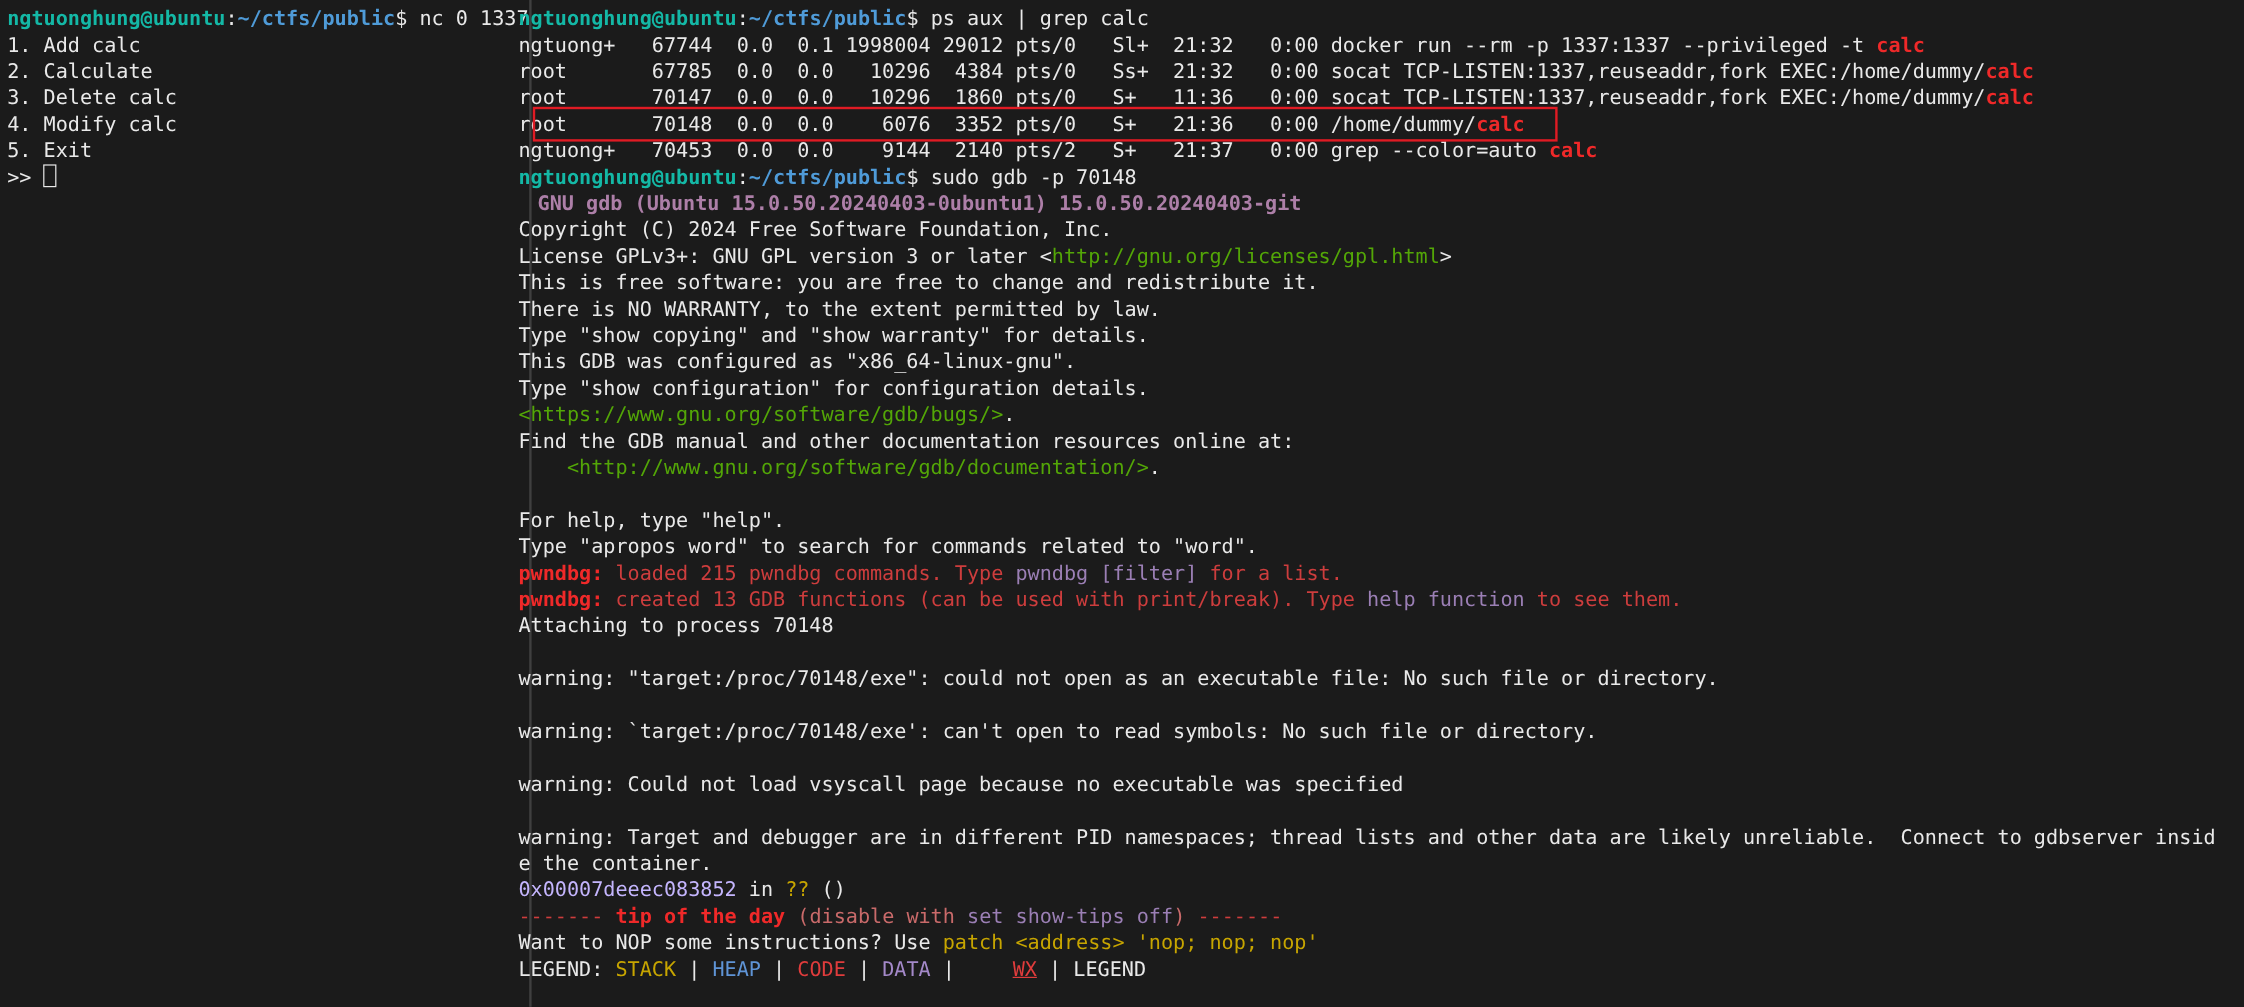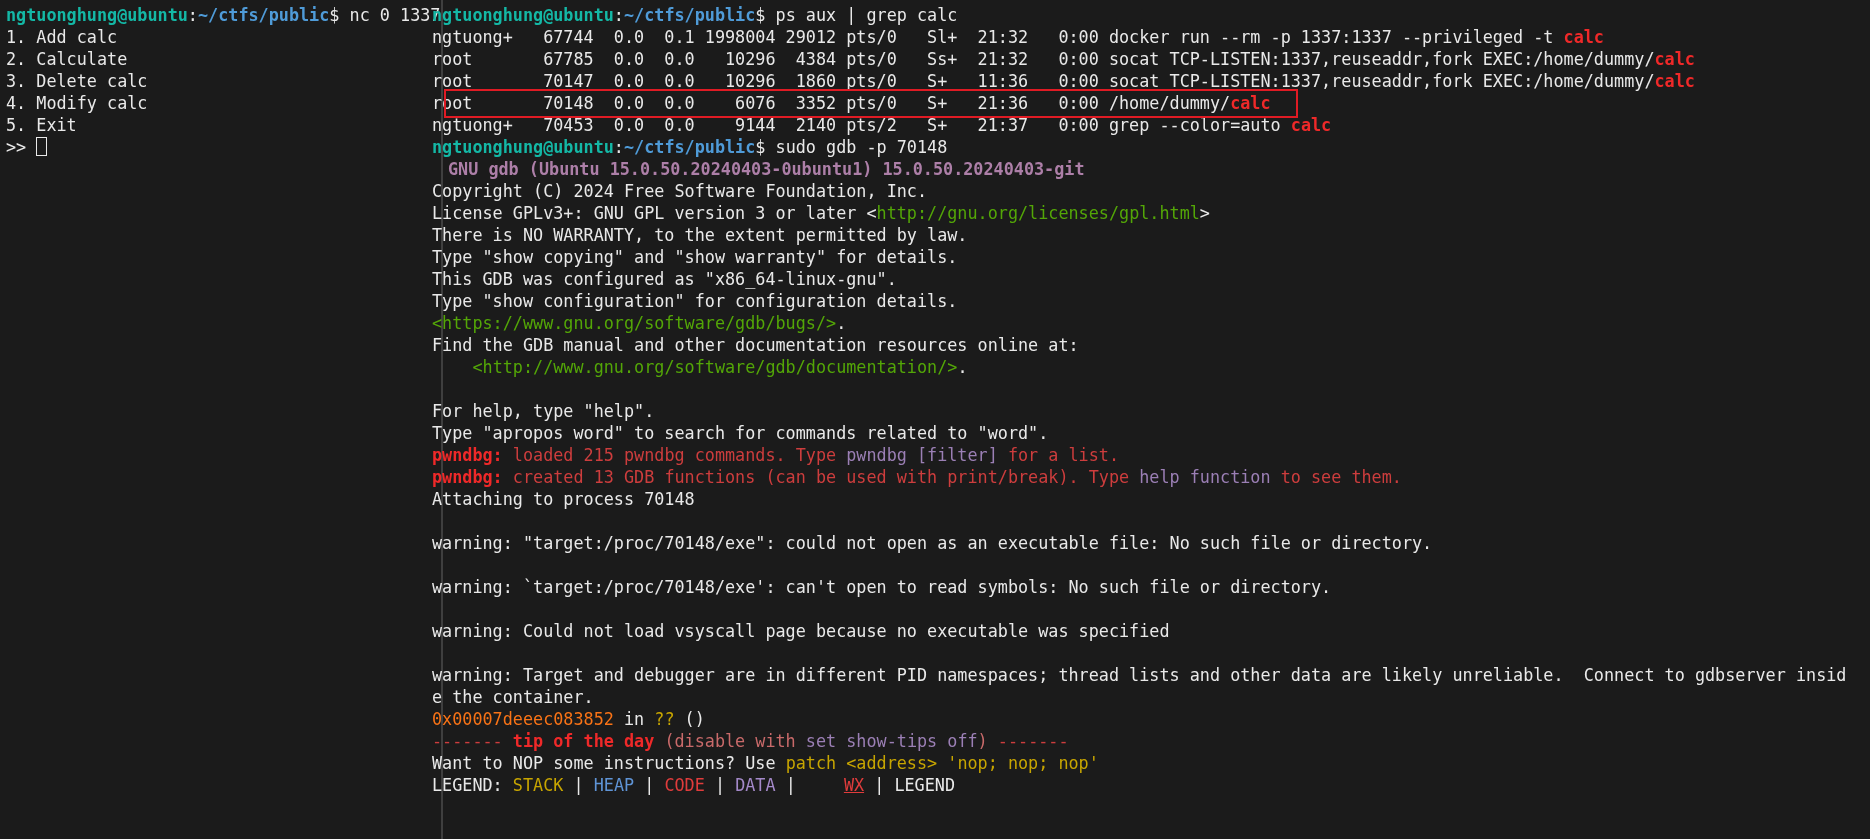--- a/index.html
+++ b/index.html
@@ -23,21 +23,21 @@
   
   .g  { color: #14b8a6; font-weight: bold; margin-top: 44px; }   
   .b  { color: #4f9bd8; font-weight: bold; }   
   .rb { color: #ef2929; font-weight: bold; }   
   .r  { color: #cd3d3d; }                      
   .rs { color: #c96a6a; }                      
   .m  { color: #ad7fa8; font-weight: bold; margin-left: 16px; }   
   .u  { color: #53a607; }                      
   .p  { color: #9b7fb5; }                      
   .y  { color: #c7a500; }                      
-  .ab { color: #f97316; }                      
+  .ab { color: #c4b5fd; }                      
   .hb { color: #5f94d6; }                      
   .dp { color: #a489c9; }                      
   .cr { color: #e03c3c; }                      
   .wx { color: #e03c3c; text-decoration: underline; margin-left: 38px; } 
   .cursor {
     display: inline-block; width: 9px; height: 17px;
     border: 1.5px solid #e9e9e9; background: transparent;
     vertical-align: middle; margin-top: -3px;
   }
   .redbox {
@@ -65,20 +65,21 @@
       <div class="ln"><span class="g">ngtuonghung@ubuntu</span><span>:</span><span class="b">~/ctfs/public</span><span>$ </span><span>ps aux | grep calc</span></div>
       <div class="ln"><span>ngtuong+   67744  0.0  0.1 1998004 29012 pts/0   Sl+  21:32   0:00 docker run --rm -p 1337:1337 --privileged -t </span><span class="rb">calc</span></div>
       <div class="ln"><span>root       67785  0.0  0.0   10296  4384 pts/0   Ss+  21:32   0:00 socat TCP-LISTEN:1337,reuseaddr,fork EXEC:/home/dummy/</span><span class="rb">calc</span></div>
       <div class="ln"><span>root       70147  0.0  0.0   10296  1860 pts/0   S+   11:36   0:00 socat TCP-LISTEN:1337,reuseaddr,fork EXEC:/home/dummy/</span><span class="rb">calc</span></div>
       <div class="ln"><span>root       70148  0.0  0.0    6076  3352 pts/0   S+   21:36   0:00 /home/dummy/</span><span class="rb">calc</span></div>
       <div class="ln"><span>ngtuong+   70453  0.0  0.0    9144  2140 pts/2   S+   21:37   0:00 grep --color=auto </span><span class="rb">calc</span></div>
       <div class="ln"><span class="g">ngtuonghung@ubuntu</span><span>:</span><span class="b">~/ctfs/public</span><span>$ </span><span>sudo gdb -p 70148</span></div>
       <div class="ln"><span class="m">GNU gdb (Ubuntu 15.0.50.20240403-0ubuntu1) 15.0.50.20240403-git</span></div>
       <div class="ln"><span>Copyright (C) 2024 Free Software Foundation, Inc.</span></div>
       <div class="ln"><span>License GPLv3+: GNU GPL version 3 or later &lt;</span><span class="u">http://gnu.org/licenses/gpl.html</span><span>&gt;</span></div>
+      <div class="ln"><span>This is free software: you are free to change and redistribute it.</span></div>
       <div class="ln"><span>There is NO WARRANTY, to the extent permitted by law.</span></div>
       <div class="ln"><span>Type "show copying" and "show warranty" for details.</span></div>
       <div class="ln"><span>This GDB was configured as "x86_64-linux-gnu".</span></div>
       <div class="ln"><span>Type "show configuration" for configuration details.</span></div>
       <div class="ln"><span class="u">&lt;https://www.gnu.org/software/gdb/bugs/&gt;</span><span>.</span></div>
       <div class="ln"><span>Find the GDB manual and other documentation resources online at:</span></div>
       <div class="ln"><span>    </span><span class="u">&lt;http://www.gnu.org/software/gdb/documentation/&gt;</span><span>.</span></div>
       <div class="ln"></div>
       <div class="ln"><span>For help, type "help".</span></div>
       <div class="ln"><span>Type "apropos word" to search for commands related to "word".</span></div>

